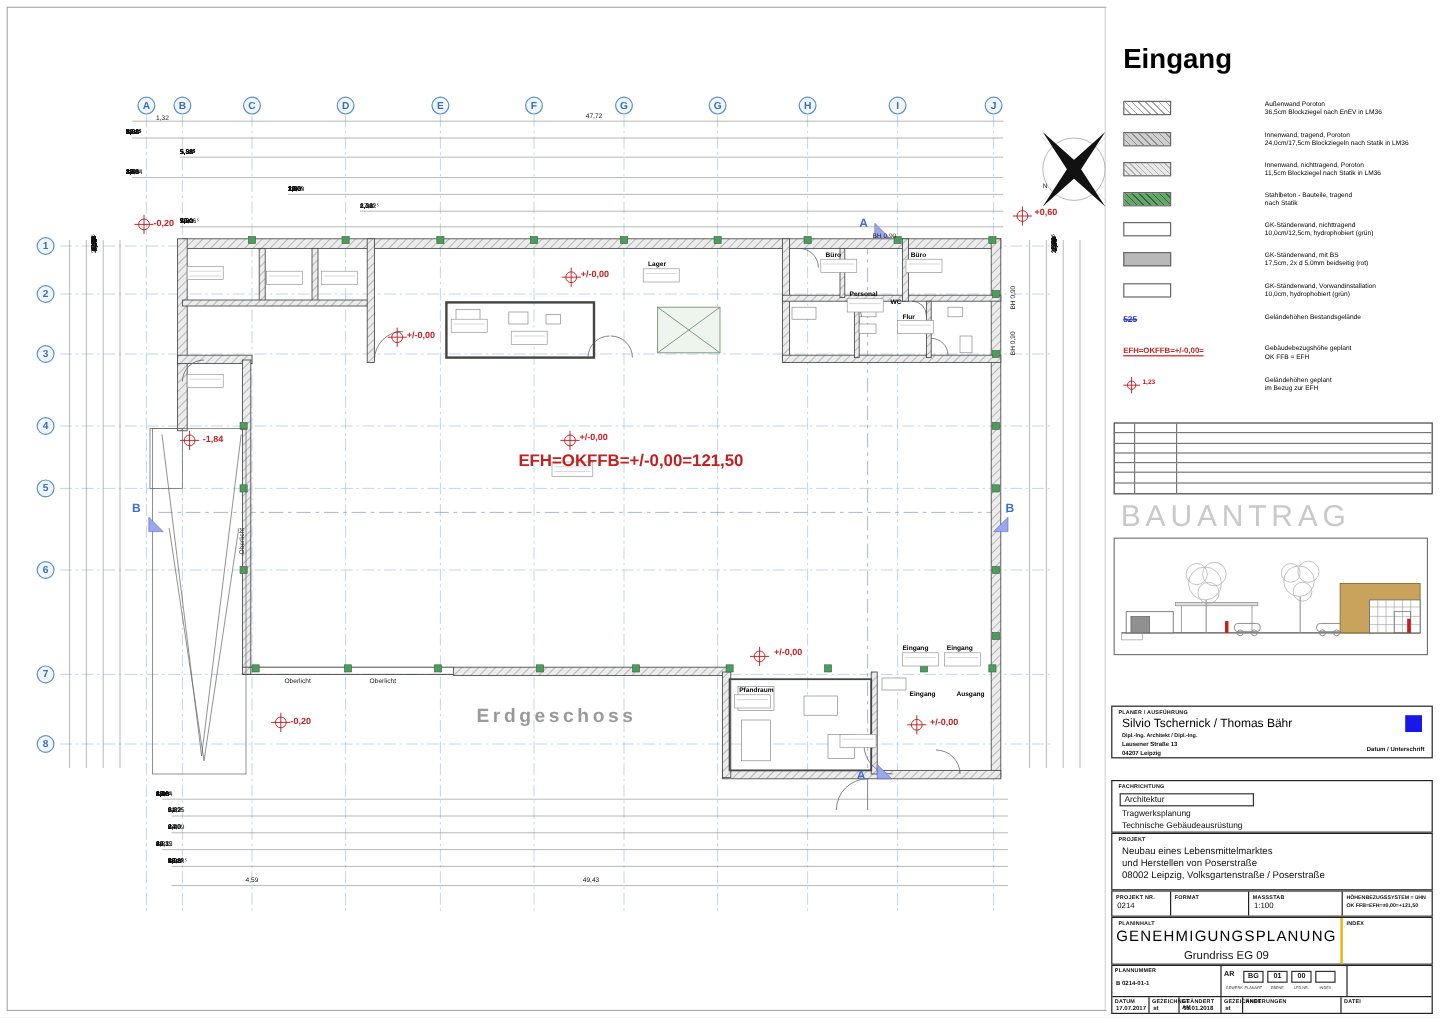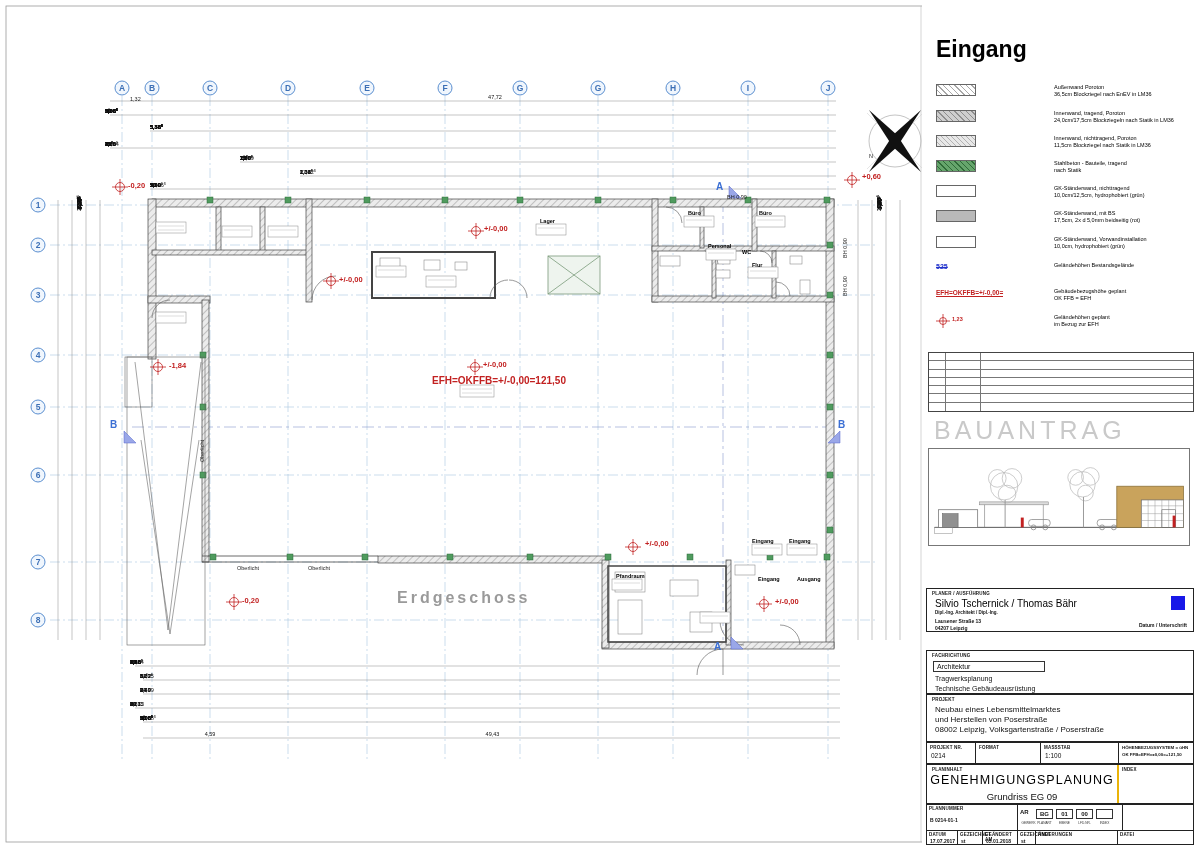--- a/index.html
+++ b/index.html
@@ -17,21 +17,21 @@
           line-height:13px;transform:translate(-50%,-50%);}
   
   .dimrow{position:absolute;display:flex;justify-content:space-between;font-size:5.5px;color:#111;}
   .dimrow span{white-space:nowrap;}
   .sidecol{position:absolute;display:flex;flex-direction:column;justify-content:space-between;
            align-items:center;font-size:5.5px;color:#111;}
   .sidecol span{transform:rotate(-90deg);white-space:nowrap;}
 
   
   .k-red{color:#c22121;font-size:7.5px;font-weight:bold;}
-  .k-redbig{color:#c22121;font-size:10px;font-weight:bold;}
+  .k-redbig{color:#c22121;font-size:14px;font-weight:bold;}
   .k-big{color:#9a9a9a;font-size:16px;font-weight:bold;letter-spacing:3px;}
   .k-room{font-size:5.5px;font-weight:bold;color:#000;}
   .k-note{font-size:5.5px;color:#222;}
   .k-rot{font-size:5.5px;color:#222;transform:rotate(-90deg);transform-origin:left top;}
   .k-sec{color:#3b6fd4;font-size:10px;font-weight:bold;}
 
   
   .panel{position:absolute;left:922px;top:0;width:278px;height:848px;background:#fff;}
   .lg-title{position:absolute;left:14px;top:36px;font-size:23px;font-weight:bold;color:#000;}
   .lg-row{position:absolute;left:14px;right:6px;height:24px;}

